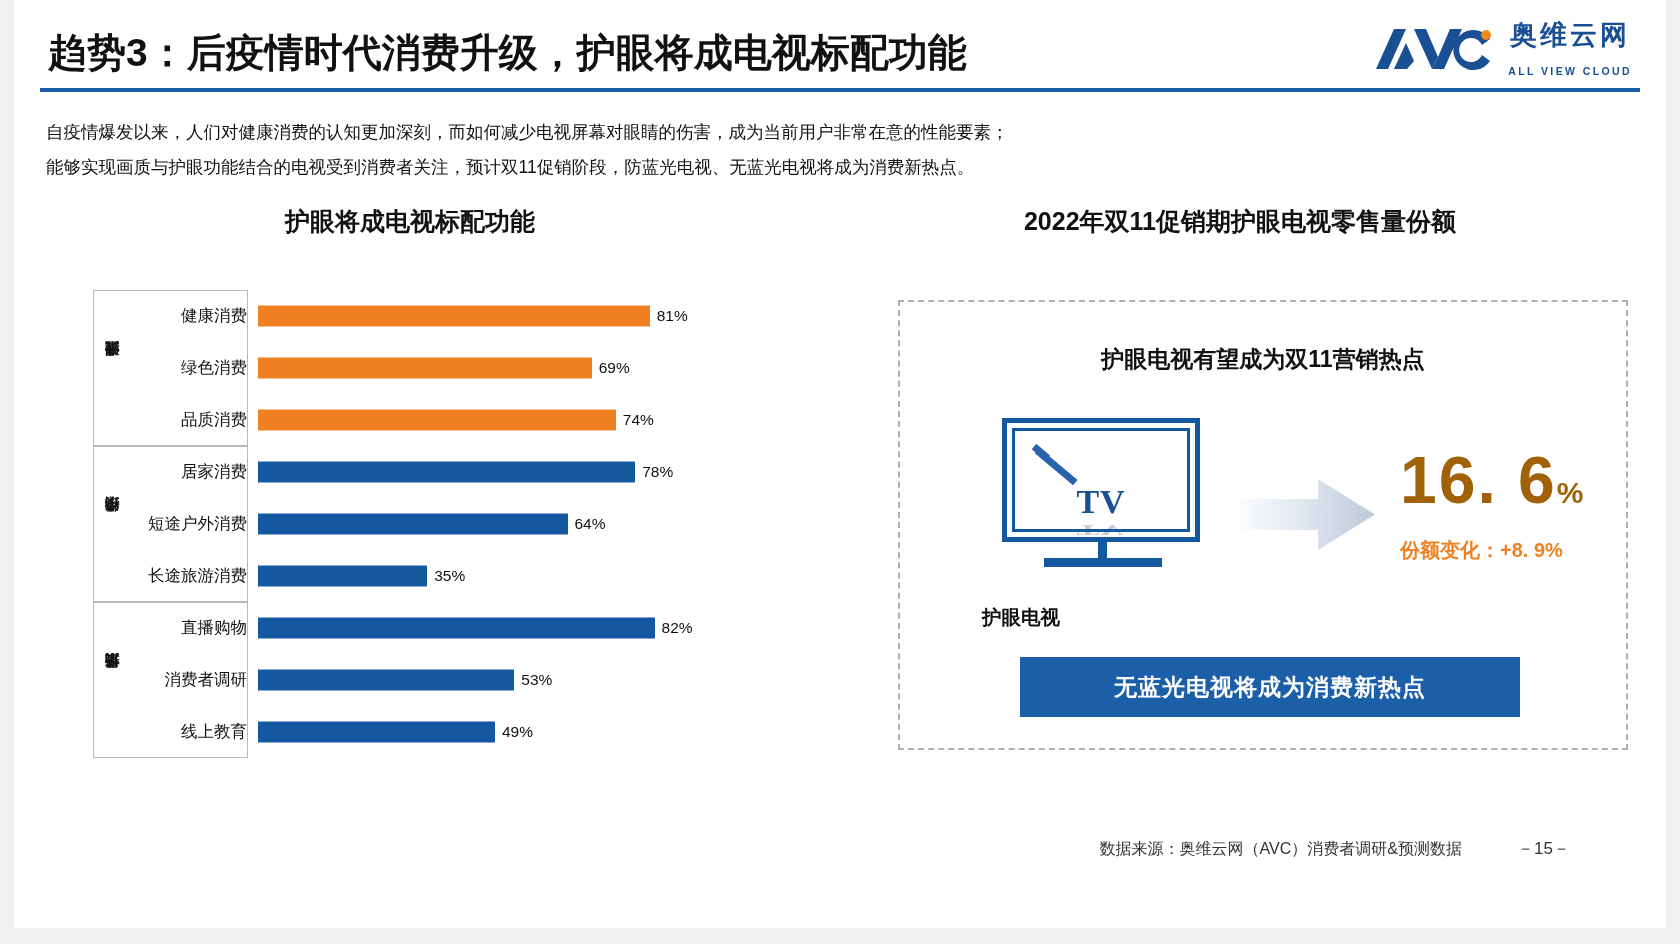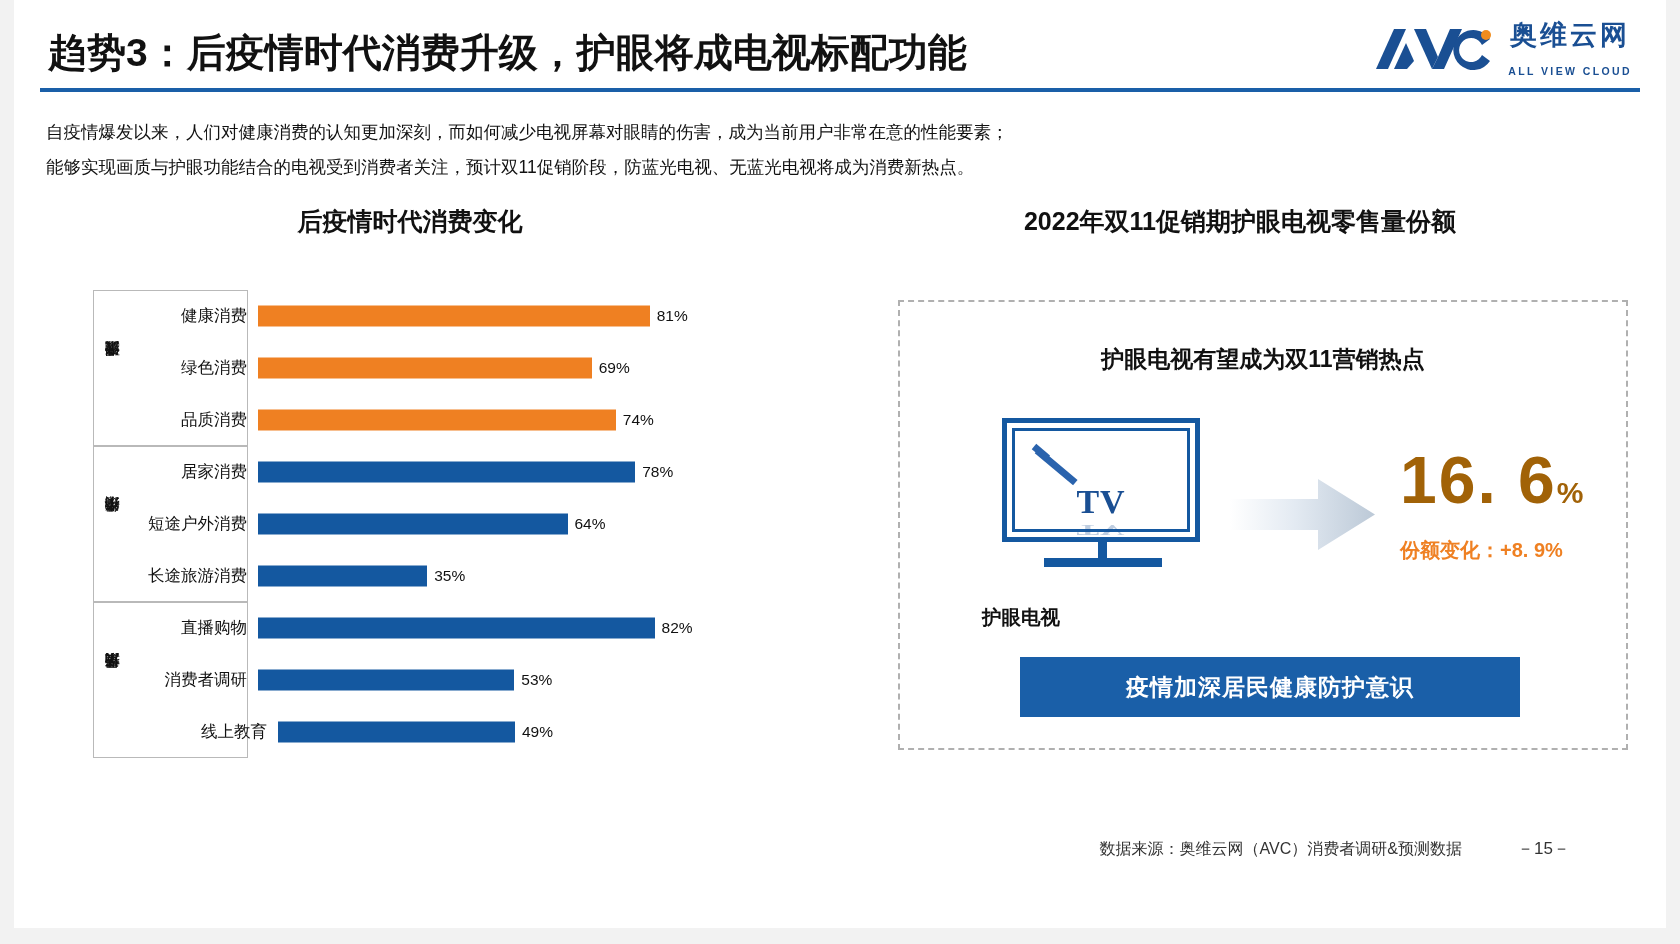--- a/index.html
+++ b/index.html
@@ -201,21 +201,21 @@
       </div>
     </div>
   </div>
 
   <div id="intro">
     <div>自疫情爆发以来，人们对健康消费的认知更加深刻，而如何减少电视屏幕对眼睛的伤害，成为当前用户非常在意的性能要素；</div>
     <div>能够实现画质与护眼功能结合的电视受到消费者关注，预计双11促销阶段，防蓝光电视、无蓝光电视将成为消费新热点。</div>
   </div>
 
   <div id="left-panel">
-    <div id="left-title" class="panel-title">后疫情时代消费变化</div>
+    <div id="left-title" class="panel-title">护眼将成电视标配功能</div>
     <div id="bar-chart">
         <div class="grp-box" style="top: 0px; height: 156px;">
           <div class="grp-label">消费理念升级</div>
         </div>
         <div class="grp-box" style="top: 156px; height: 156px;">
           <div class="grp-label">消费半径缩小</div>
         </div>
         <div class="grp-box" style="top: 312px; height: 156px;">
           <div class="grp-label">消费场景拓展</div>
         </div>
@@ -268,21 +268,21 @@
             <div class="val" style="left: 396.552px;">82%</div>
           </div>
         </div>
         <div class="row" style="top: 364px;">
           <div class="cat">消费者调研</div>
           <div class="track">
             <div class="bar" style="width: 256.308px; background: rgb(20, 88, 160);"></div>
             <div class="val" style="left: 256.308px;">53%</div>
           </div>
         </div>
-        <div class="row" style="top: 416px; margin-left: 20px;">
+        <div class="row" style="top: 416px;">
           <div class="cat">线上教育</div>
           <div class="track">
             <div class="bar" style="width: 236.964px; background: rgb(20, 88, 160);"></div>
             <div class="val" style="left: 236.964px;">49%</div>
           </div>
         </div>
       </div>
   </div>
 
   <div id="right-panel">
@@ -318,20 +318,20 @@
           <polygon points="0,22 88,22 88,2 145,37.5 88,73 88,53 0,53" fill="url(#arrGrad)"></polygon>
         </svg>
       </div>
 
       <div id="bignum">
         <span>16. 6</span><span class="pct">%</span>
       </div>
 
       <div id="change">份额变化：+8. 9%</div>
 
-      <div id="banner">疫情加深居民健康防护意识</div>
+      <div id="banner">无蓝光电视将成为消费新热点</div>
     </div>
   </div>
 
   <div id="source">数据来源：奥维云网（AVC）消费者调研&amp;预测数据</div>
   <div id="pageno">－15－</div>
 
 </div>
 
 </body></html>

